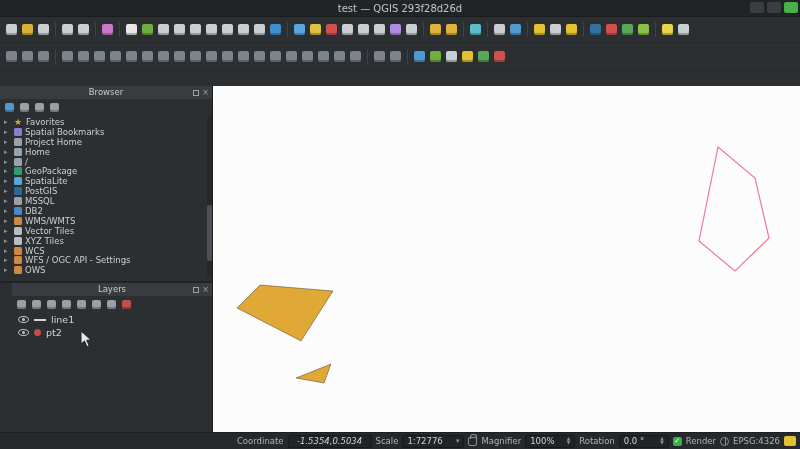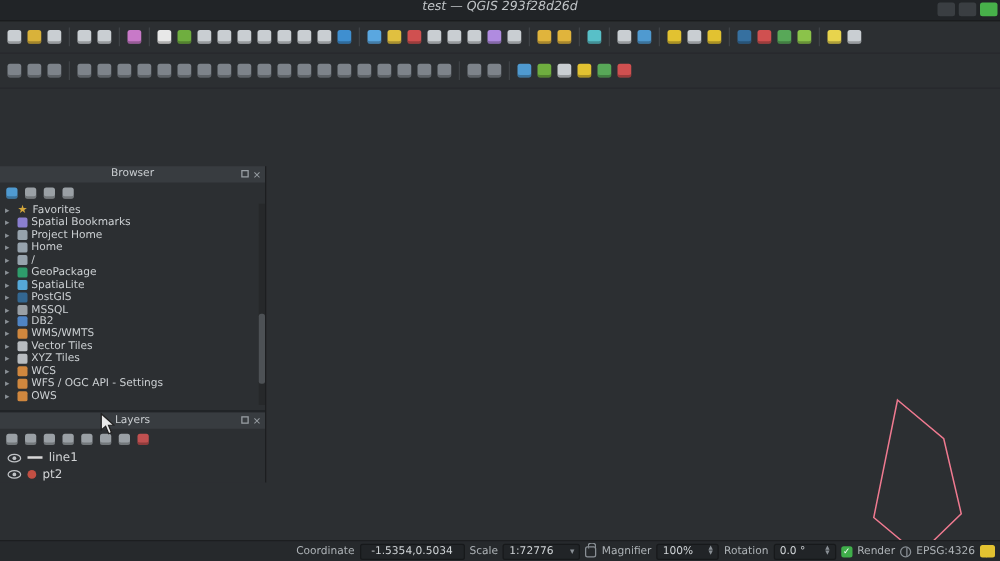--- a/index.html
+++ b/index.html
@@ -1,45 +1,45 @@
 <!DOCTYPE html>
 <html><head>
 <meta charset="utf-8">
 <style>
   * { box-sizing: border-box; margin: 0; padding: 0; }
   html,body { width:800px; height:449px; overflow:hidden; }
   body { font-family:"DejaVu Sans", sans-serif; background:#2c2f32; color:#d2d4d6; font-size:10px; }
   .app { position:relative; width:800px; height:449px; background:#2c2f32; }
 
   
-  .titlebar { height:17px; background:#212427; display:flex; justify-content:center; position:relative; border-bottom:1px solid #1a1c1e;font-style:italic; }
+  .titlebar { height:17px; background:#212427; display:flex; align-items:center; justify-content:center; position:relative; border-bottom:1px solid #1a1c1e; }
   .titlebar .title { font-size:10px; color:#c2c6c9; }
   .win-controls { position:absolute; right:2px; top:2px; display:flex; gap:3px; }
   .win-btn { width:14px; height:11px; background:#3a3e42; border-radius:2px; }
   .win-btn.close { background:#47b04a; }
 
   
   .menubar { height:15px; display:flex; align-items:center; padding-left:4px; background:#2c2f32; font-size:9.5px; }
   .menu-item { display:inline-block; padding:1px 6px; color:#d2d4d6; cursor:default; }
   .menu-item::first-letter { text-decoration:underline; }
 
   
   .toolbar-row { display:flex; align-items:center; padding:3px 4px; gap:1px; background:#2c2f32; border-bottom:1px solid #26292c; }
   #toolbar-row1 { height:26px; }
   #toolbar-row2 { height:28px; }
   .tb-btn { width:15px; height:16px; display:flex; align-items:center; justify-content:center; border-radius:2px; }
   .tb-glyph { width:11px; height:11px; border-radius:2px; box-shadow:inset 0 -2px rgba(0,0,0,.25); }
   .tb-sep { width:1px; height:15px; background:#3e4246; margin:0 3px; }
 
   
-  .workspace { position:absolute; top:86px; left:0; right:0; bottom:17px; display:flex;align-items:center; }
+  .workspace { position:absolute; top:86px; left:0; right:0; bottom:17px; display:flex; }
   .dock { width:213px; background:#2c2f32; border-right:1px solid #1c1e20; display:flex; flex-direction:column; }
   .panel { display:flex; flex-direction:column; position:relative; }
   .browser-panel { height:197px; border-bottom:2px solid #212427; }
-  .layers-panel { flex:1; }
+  .layers-panel { flex:1;padding-left:12px; }
   .panel-header { height:13px; background:#383c40; text-align:center; font-size:8.5px; line-height:13px; color:#c9cdd0; position:relative; flex:none; }
   .hdr-btns { position:absolute; right:3px; top:3px; display:flex; gap:3px; align-items:center; }
   .hdr-float { width:6px; height:6px; border:1px solid #9aa0a5; }
   .hdr-close { font-size:8px; line-height:7px; color:#9aa0a5; }
   .panel-toolbar { display:flex; gap:2px; padding:2px 3px; flex:none; }
   .panel-toolbar .tb-btn { width:13px; height:13px; }
   .panel-toolbar .tb-glyph { width:9px; height:9px; }
 
   
   .tree { flex:1; overflow:hidden; padding-top:1px; }
@@ -66,21 +66,21 @@
   
   .canvas { flex:1; background:#fcfcfc; position:relative; }
   .canvas svg { position:absolute; inset:0; }
 
   
   .statusbar { position:absolute; bottom:0; left:0; right:0; height:17px; background:#26292c; border-top:1px solid #1c1e20; display:flex; align-items:center; gap:4px; padding:0 4px; font-size:8.5px; color:#aeb3b7; }
   .locate input { width:150px; height:12px; background:#212427; border:1px solid #17191b; border-radius:2px; color:#9aa0a5; font-size:8.5px; font-family:"DejaVu Sans",sans-serif; padding:0 4px; }
   .sb-spacer { flex:1; }
   .sb-label { color:#aeb3b7; }
   .sb-field, .sb-combo, .sb-spin { height:13px; background:#212427; border:1px solid #17191b; border-radius:2px; display:flex; align-items:center; padding:0 4px; gap:3px; color:#cfd3d6; }
-  .sb-field { width:84px; justify-content:center; }
+  .sb-field { width:84px; justify-content:center;font-style:italic; }
   .sb-combo { width:62px; justify-content:space-between; }
   .caret { font-size:7px; color:#8a9096; }
   .sb-spin { width:50px; justify-content:space-between; }
   .spin-arrows { display:flex; flex-direction:column; font-size:4.5px; line-height:4px; color:#8a9096; }
   .sb-lock { width:9px; height:9px; border:1px solid #8a9096; border-radius:2px; position:relative; }
   .sb-lock::before { content:''; position:absolute; top:-4px; left:1px; width:5px; height:4px; border:1px solid #8a9096; border-bottom:none; border-radius:3px 3px 0 0; }
   .sb-check { width:9px; height:9px; background:#3fae4a; border-radius:2px; display:flex; align-items:center; justify-content:center; color:#fff; font-size:7px; }
   .crs-icon { width:9px; height:9px; border-radius:50%; border:1px solid #8a9096; position:relative; }
   .crs-icon::after { content:''; position:absolute; left:50%; top:0; bottom:0; width:0; border-left:1px solid #8a9096; }
   .msg-icon { width:12px; height:10px; background:#e2c231; border-radius:2px; position:relative; }

